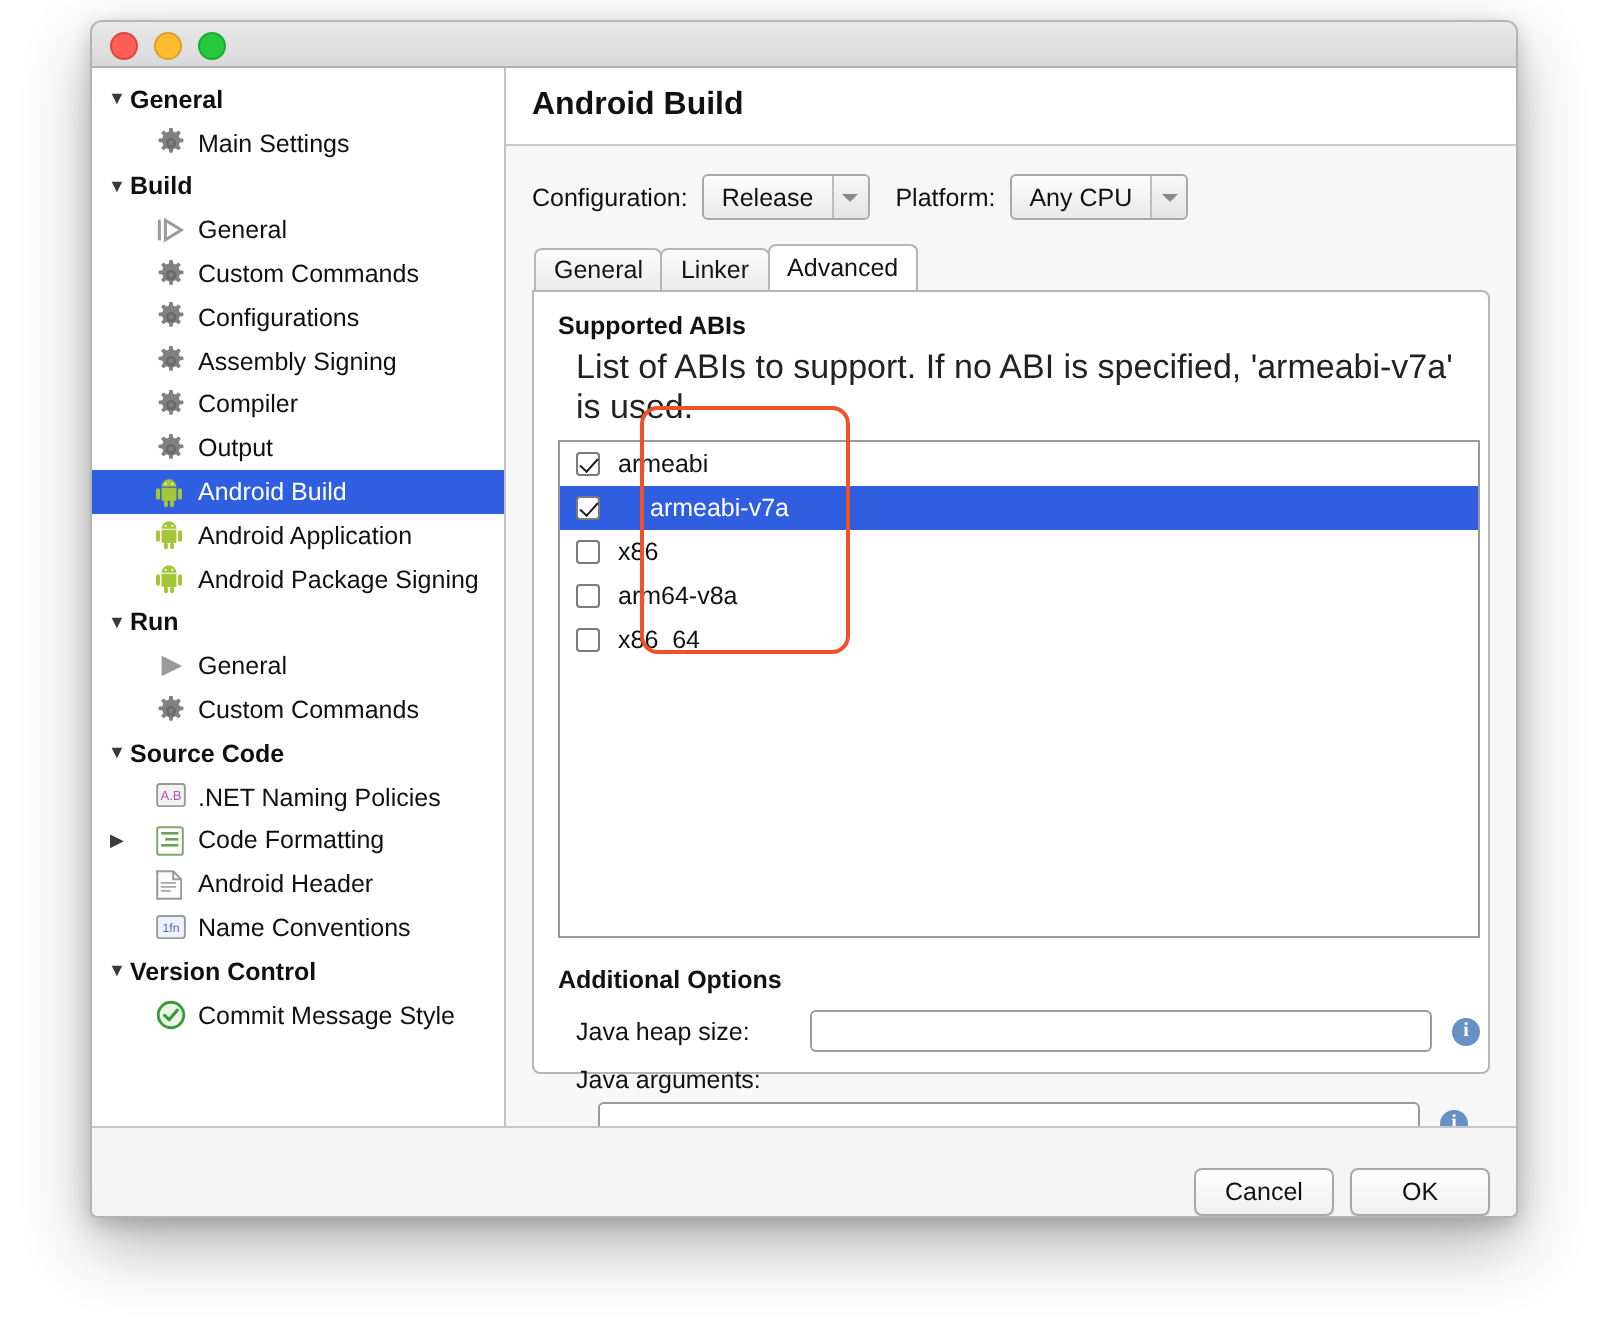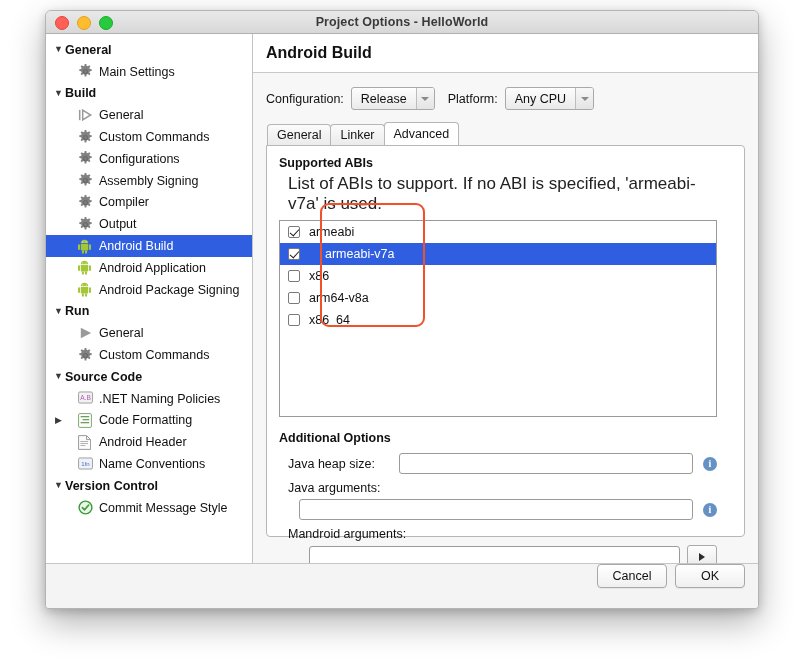--- a/index.html
+++ b/index.html
@@ -210,21 +210,21 @@
     position: relative;
     z-index: 3;
   }
 
   
   #tabpanel {
     background: #ffffff;
     border: 1px solid #b6b6b6;
     border-radius: 0 4px 4px 4px;
     height: 392px;
-    padding: 10px 27px 0 12px;
+    padding: 10px 4px 0 12px;
     position: relative;
     box-sizing: border-box;
   }
 
   .sec-title {
     font-size: 12.5px;
     font-weight: bold;
     color: #111;
     margin-bottom: 4px;
   }
@@ -232,21 +232,21 @@
     font-size: 17px;
     color: #222;
     margin-bottom: 6px;
     margin-left: 9px;
   }
 
   
   #abi-list {
     border: 1px solid #9a9a9a;
     background: #ffffff;
-    height: 197px;
+    height: 249px;
     box-sizing: border-box;
     overflow: hidden;
     margin-bottom: 14px;
   }
   .abi-row {
     height: 22px;
     display: flex;
     align-items: center;
     padding-left: 8px;
     font-size: 12.5px;
@@ -321,21 +321,21 @@
     display: block;
   }
 
   
   #footer {
     height: 44px;
     flex: 0 0 44px;
     background: #f4f4f4;
     border-top: 1px solid #c6c6c6;
     display: flex;
-    align-items: flex-start;
+    align-items: flex-end;
     justify-content: flex-end;
     padding-right: 13px;
     gap: 8px;
   }
   .dlg-btn {
     min-width: 68px;
     height: 22px;
     border: 1px solid #a8a8a8;
     border-radius: 4px;
     background: linear-gradient(to bottom, #ffffff, #f0f0f0);
@@ -364,21 +364,20 @@
 <body>
 
 <div id="window">
 
   <div id="titlebar">
     <div class="traffic">
       <span class="light close"></span>
       <span class="light min"></span>
       <span class="light max"></span>
     </div>
-    <div id="window-title">Project Options - HelloWorld</div>
   </div>
 
   <div id="body-split">
 
     <div id="sidebar">
         <div class="tree-row group">
           <span class="disc">▼</span>
           <span class="lbl">General</span>
         </div>
         <div class="tree-row">

